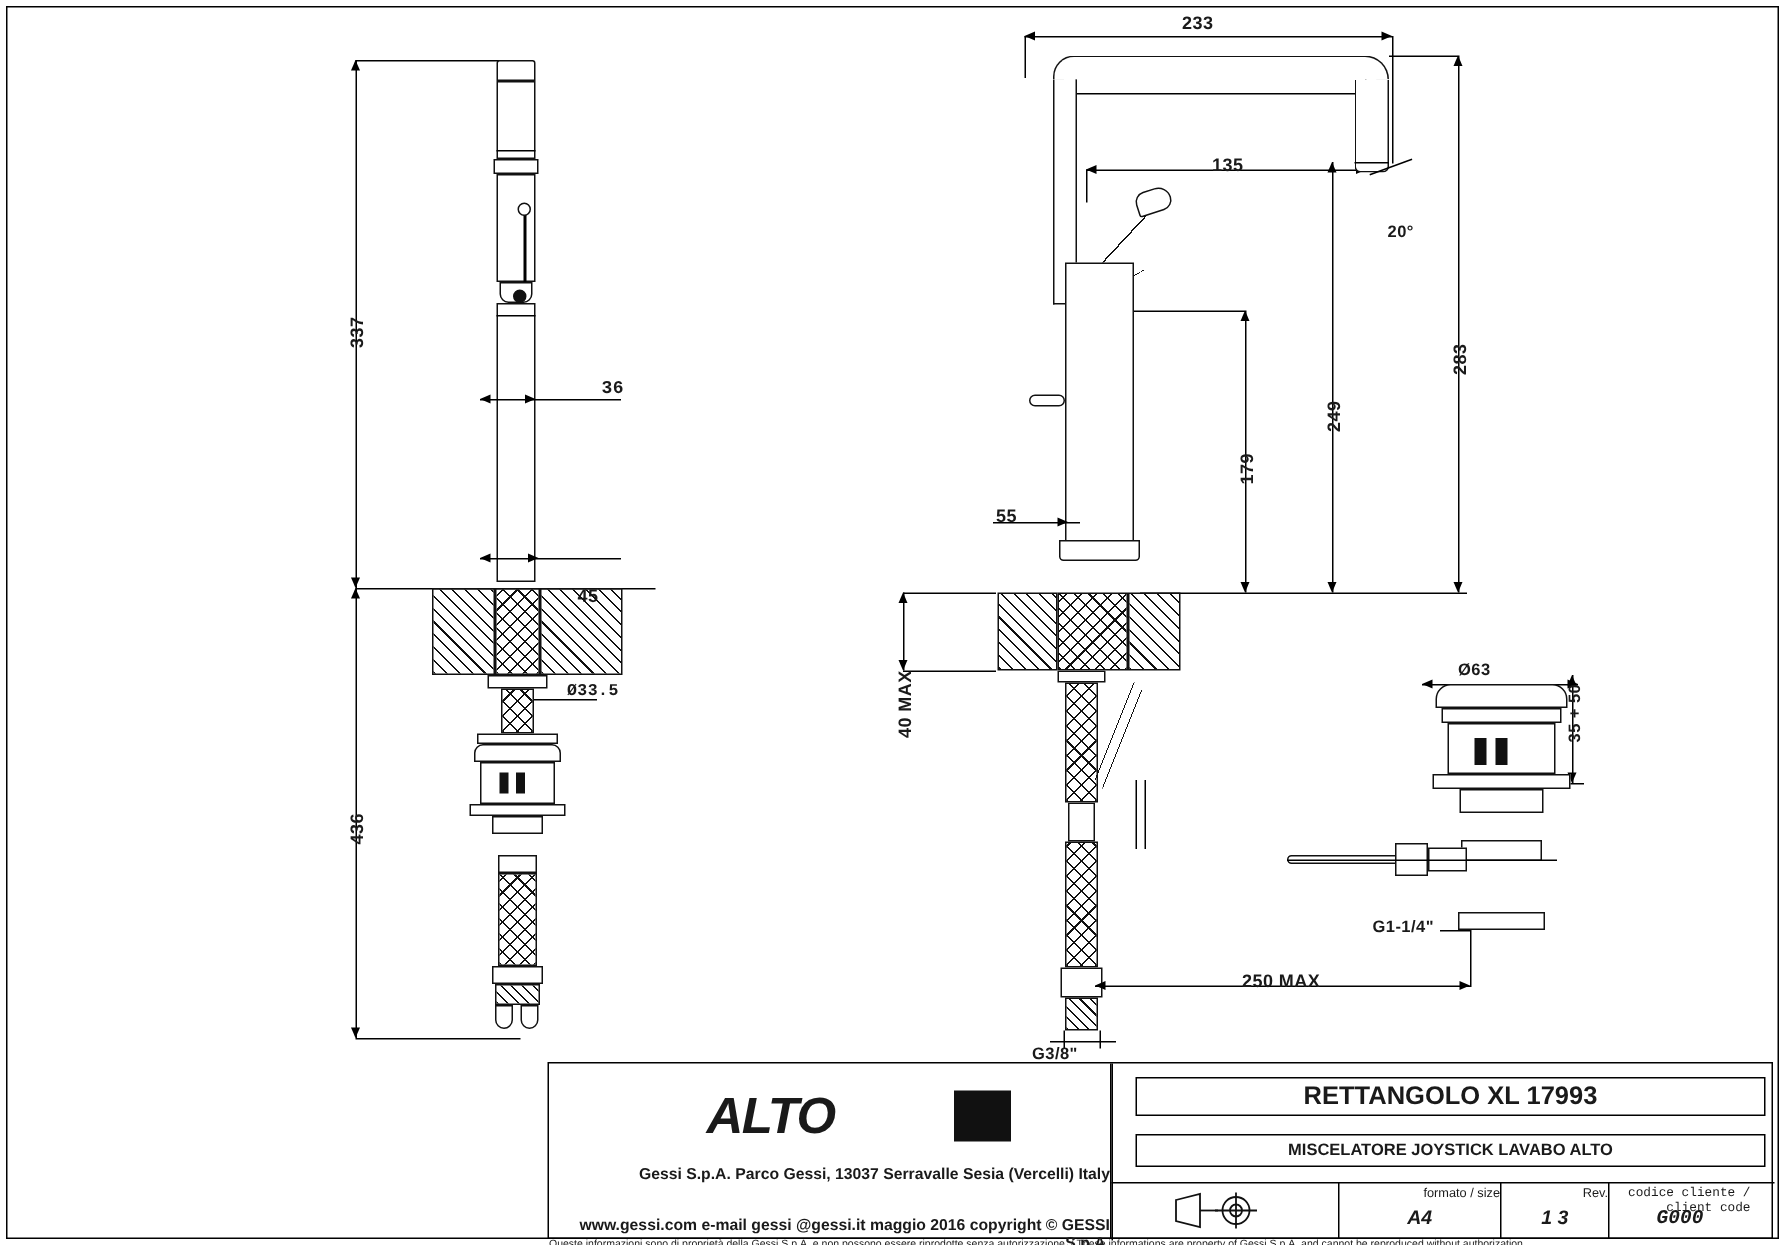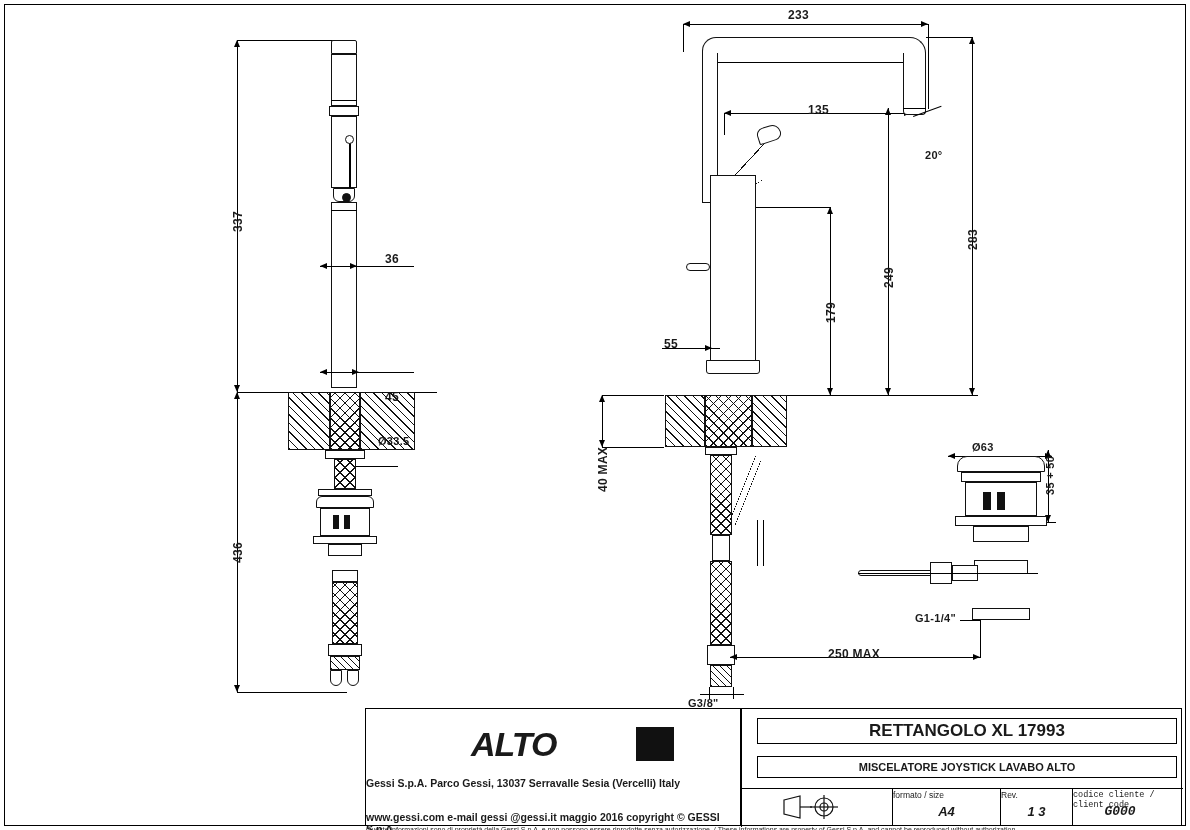--- a/index.html
+++ b/index.html
@@ -29,27 +29,27 @@
   .arwR{border-top:3px solid transparent;border-bottom:3px solid transparent;border-left:7px solid #000;}
   .arwU{position:absolute;width:0;height:0;border-left:3px solid transparent;border-right:3px solid transparent;border-bottom:7px solid #000;}
   .arwD{position:absolute;width:0;height:0;border-left:3px solid transparent;border-right:3px solid transparent;border-top:7px solid #000;}
 
   
   .tb{position:absolute;left:365px;top:708px;width:817px;height:118px;border:1.4px solid #000;box-sizing:border-box;}
   .logoblk{position:absolute;left:366px;top:709px;width:375px;height:117px;box-sizing:border-box;border-right:1.4px solid #000;}
   .gessi{position:absolute;left:105px;top:16px;font-family:"Liberation Sans",sans-serif;font-weight:bold;font-style:italic;
          font-size:34px;letter-spacing:-1px;}
   .gessisq{position:absolute;left:270px;top:18px;width:38px;height:34px;background:#111;}
-  .addr{position:absolute;width:100%;text-align:left;font-size:10.5px;font-weight:bold;}
+  .addr{position:absolute;width:100%;text-align:right;font-size:10.5px;font-weight:bold;}
   .titlename{position:absolute;left:757px;top:718px;width:420px;height:26px;border:1px solid #000;box-sizing:border-box;}
   .titledesc{position:absolute;left:757px;top:756px;width:420px;height:22px;border:1px solid #000;box-sizing:border-box;}
   .ctr{display:flex;align-items:center;justify-content:center;height:100%;}
   .bot{position:absolute;left:742px;top:788px;width:440px;height:38px;}
   .bcell{position:absolute;box-sizing:border-box;border-left:1px solid #000;height:38px;top:0;}
-  .bh{position:absolute;width:100%;text-align:left;font-size:8.5px;top:2px;}
+  .bh{position:absolute;width:100%;text-align:right;font-size:8.5px;top:2px;}
   .bv{position:absolute;width:100%;text-align:center;font-style:italic;font-weight:bold;font-size:13px;top:16px;}
   .foot{position:absolute;left:366px;top:826px;width:760px;font-size:7px;color:#222;white-space:nowrap;overflow:hidden;}
   .proj{position:absolute;}
 </style>
 </head>
 <body>
 
 <div class="page">
   <div class="frame"></div>
 
@@ -77,37 +77,37 @@
     <div class="ln v" style="left:349px;top:140px;height:55px;width:2px;"></div>
     <div class="part" style="left:345px;top:135px;width:9px;height:9px;border-radius:50%;"></div>
     <div class="part" style="left:333px;top:188px;width:22px;height:14px;border-radius:0 0 6px 6px;"></div>
     <div class="part" style="left:342px;top:193px;width:9px;height:9px;border-radius:50%;background:#111;"></div>
     <div class="part" style="left:331px;top:202px;width:26px;height:186px;"></div>
     <div class="ln h" style="left:331px;top:210px;width:26px;"></div>
 
     <div class="ln h" style="left:320px;top:266px;width:94px;"></div>
     <div class="arwL" style="left:320px;top:263px;"></div>
     <div class="arwR" style="left:350px;top:263px;"></div>
-    <div class="lbl" style="left:385px;top:252px;">36</div>
+    <div class="lbl" style="left:401px;top:252px;font-family:Liberation Mono, monospace;">36</div>
 
     <div class="ln h" style="left:320px;top:372px;width:94px;"></div>
     <div class="arwL" style="left:320px;top:369px;"></div>
     <div class="arwR" style="left:352px;top:369px;"></div>
     <div class="lbl" style="left:385px;top:358px;margin-top:32px;">45</div>
 
     <div class="hatch" style="left:288px;top:392px;width:42px;height:58px;"></div>
     <div class="hatch" style="left:360px;top:392px;width:55px;height:58px;"></div>
 
     <div class="xhatch" style="left:330px;top:392px;width:30px;height:58px;"></div>
     <div class="part" style="left:325px;top:450px;width:40px;height:9px;"></div>
     <div class="xhatch" style="left:334px;top:459px;width:22px;height:30px;"></div>
     <div class="part" style="left:318px;top:489px;width:54px;height:7px;"></div>
 
     <div class="ln h" style="left:356px;top:466px;width:42px;"></div>
-    <div class="lbl sm" style="left:378px;top:435px;">Ø33.5</div>
+    <div class="lbl sm" style="left:378px;top:455px;font-family:Liberation Mono, monospace;">Ø33.5</div>
 
     <div class="part" style="left:316px;top:496px;width:58px;height:12px;border-radius:6px 6px 0 0;"></div>
     <div class="part" style="left:320px;top:508px;width:50px;height:28px;"></div>
     <div class="partf" style="left:333px;top:515px;width:6px;height:14px;"></div>
     <div class="partf" style="left:344px;top:515px;width:6px;height:14px;"></div>
     <div class="part" style="left:313px;top:536px;width:64px;height:8px;"></div>
     <div class="part" style="left:328px;top:544px;width:34px;height:12px;"></div>
     <div class="part grey" style="left:330px;top:556px;width:30px;height:14px;border:none;"></div>
     <div class="part" style="left:332px;top:570px;width:26px;height:12px;"></div>
     <div class="xhatch" style="left:332px;top:582px;width:26px;height:62px;"></div>

